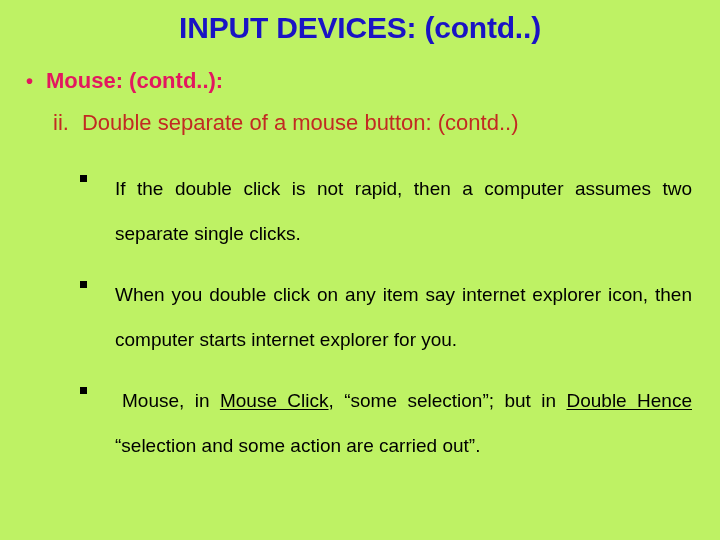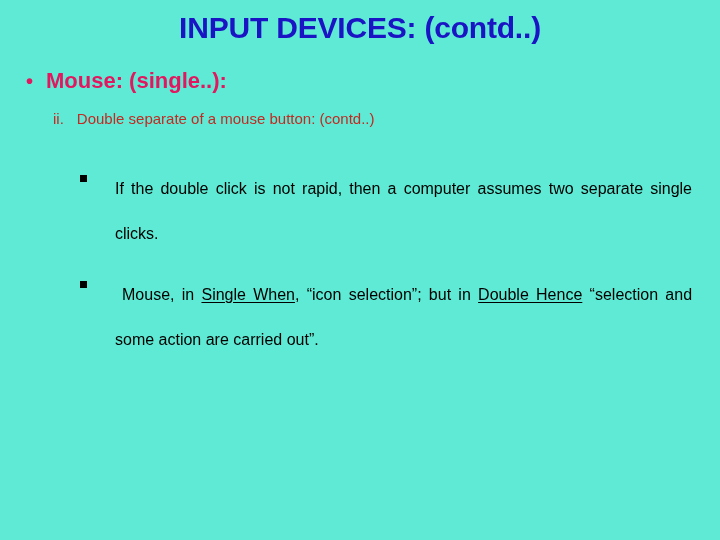--- a/index.html
+++ b/index.html
@@ -13,21 +13,21 @@
     overflow: hidden;
     font-family: "Liberation Sans", sans-serif;
     color: #000000;
     -webkit-font-smoothing: antialiased;
   }
 
   .slide {
     position: relative;
     width: 720px;
     height: 540px;
-    background: #5eead4;
+    background: #bef264;
     box-sizing: border-box;
   }
 
   
   .slide-title {
     position: absolute;
     top: 11px;
     left: 0;
     width: 720px;
     text-align: center;
@@ -60,21 +60,21 @@
   }
   .level1-text { white-space: nowrap; }
 
   
   .level2 {
     position: absolute;
     top: 110px;
     left: 53px;
     display: flex;
     align-items: baseline;
-    font-size: 15px;
+    font-size: 22px;
     color: #c22a22;
     line-height: 1.2;
   }
   .level2 .roman-marker {
     flex: 0 0 auto;
     margin-right: 13px;
     white-space: nowrap;
   }
   .level2-text { white-space: nowrap; }
 
@@ -100,51 +100,55 @@
   }
   .sq-bullet i {
     display: inline-block;
     width: 7px;
     height: 7px;
     background: #000000;
   }
 
   .bullet-body {
     flex: 1 1 auto;
-    font-size: 16px;
+    font-size: 19px;
     line-height: 45px;
     text-align: justify;
     text-justify: inter-word;
     color: #000000;
     hyphens: none;
   }
   .bullet-body u { text-decoration: underline; text-underline-offset: 2px; }
   .lead-space { display: inline-block; width: 7px; }
 </style>
 </head>
 <body>
 
 <div class="slide">
 
   <div class="slide-title">INPUT DEVICES: (contd..)</div>
 
   <div class="level1">
     <span class="dot-bullet">•</span>
-    <span class="level1-text">Mouse: (single..):</span>
+    <span class="level1-text">Mouse: (contd..):</span>
   </div>
 
   <div class="level2">
     <span class="roman-marker">ii.</span>
     <span class="level2-text">Double separate of a mouse button: (contd..)</span>
   </div>
 
   <div class="bullets" id="bullet-list">
       <div class="bullet-row">
         <span class="sq-bullet"><i></i></span>
         <div class="bullet-body" style="color: rgb(0, 0, 0);"><span>If the double click is not rapid, then a computer assumes two separate single clicks.</span></div>
       </div>
       <div class="bullet-row">
         <span class="sq-bullet"><i></i></span>
-        <div class="bullet-body" style="color: rgb(0, 0, 0);"><span class="lead-space"></span><span>Mouse, in </span><u>Single When</u><span>, “icon selection”; but in </span><u>Double Hence</u><span> “selection and some action are carried out”.</span></div>
+        <div class="bullet-body" style="color: rgb(0, 0, 0);"><span>When you double click on any item say internet explorer icon, then computer starts internet explorer for you.</span></div>
+      </div>
+      <div class="bullet-row">
+        <span class="sq-bullet"><i></i></span>
+        <div class="bullet-body" style="color: rgb(0, 0, 0);"><span class="lead-space"></span><span>Mouse, in </span><u>Mouse Click</u><span>, “some selection”; but in </span><u>Double Hence</u><span> “selection and some action are carried out”.</span></div>
       </div>
     </div>
 
 </div>
 
 </body></html>

